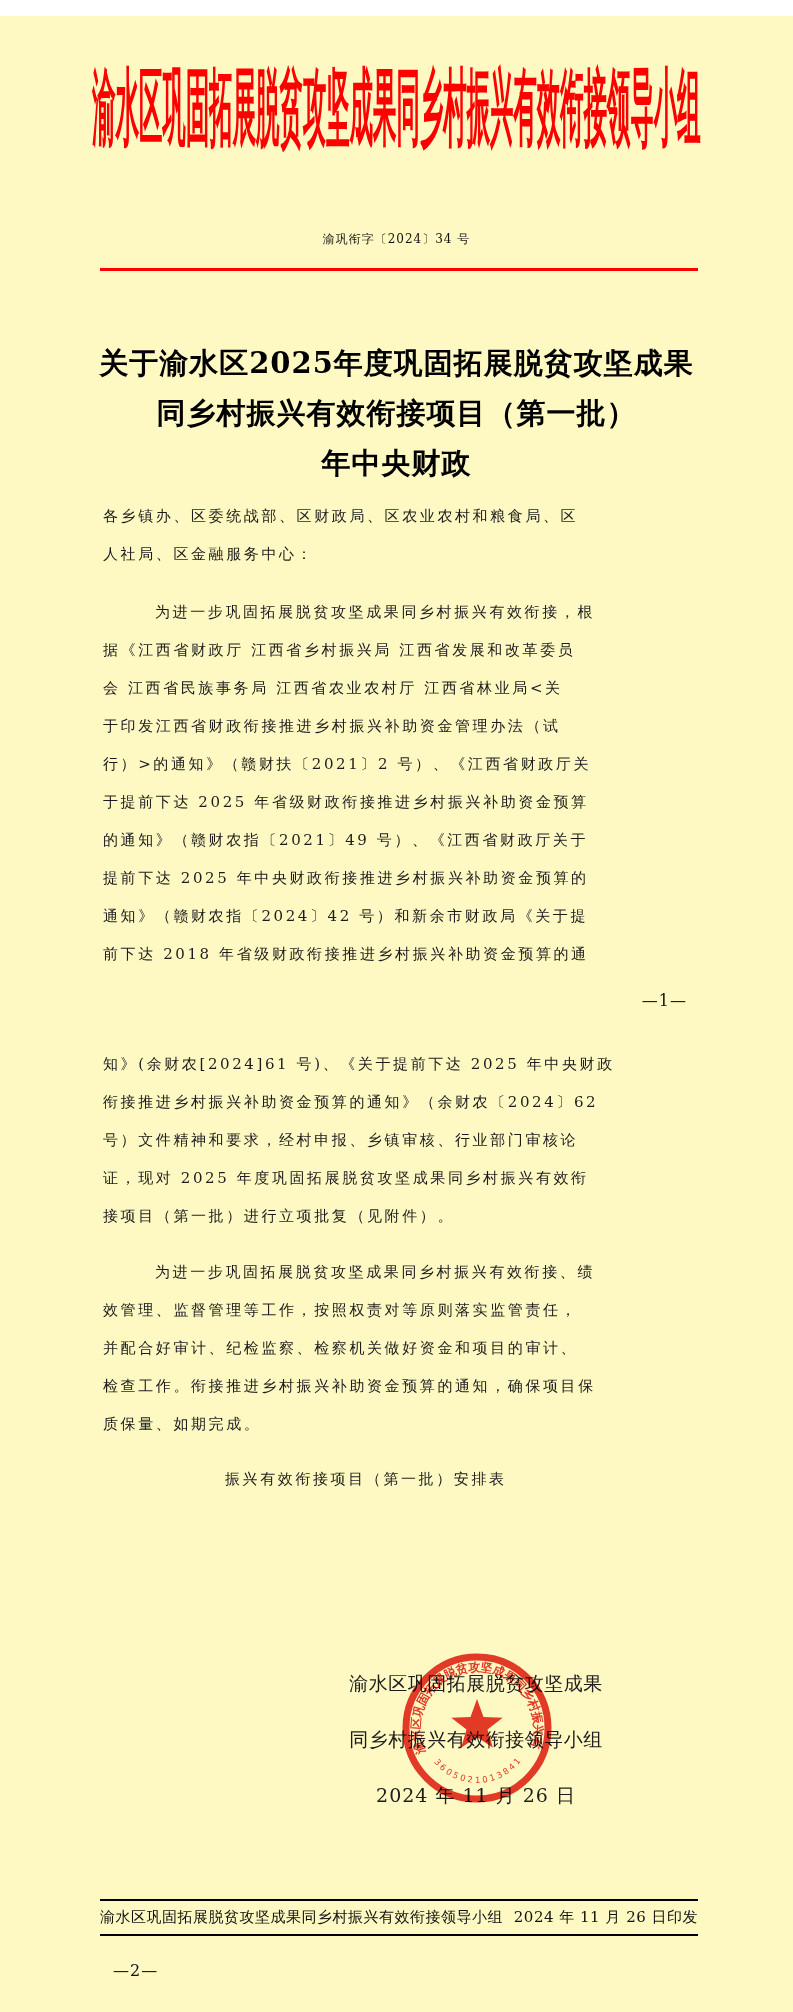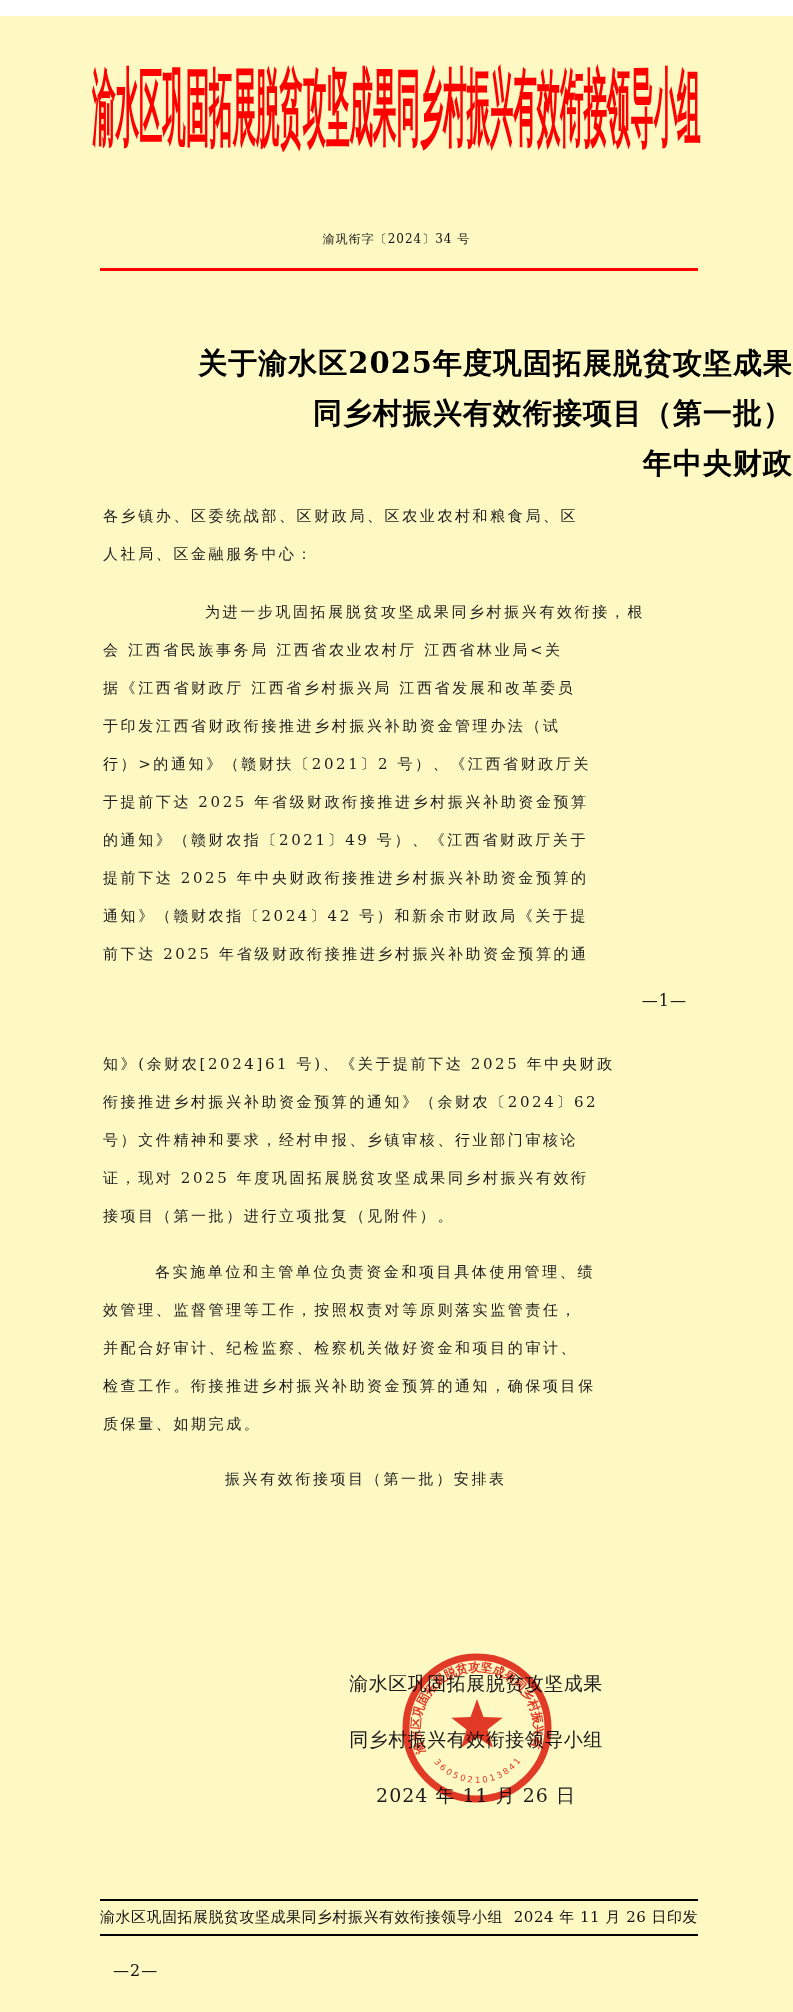--- a/index.html
+++ b/index.html
@@ -28,21 +28,21 @@
     text-align:center;font-size:12px;line-height:26px;
     letter-spacing:1px;color:#111;
   }
   .red-rule{
     position:absolute;top:252px;left:100px;right:95px;height:3px;
     background:var(--accent_red,#fe0000);
   }
   
   .doc-title{
     position:absolute;top:322px;left:0;right:0;
-    text-align:right;font-weight:bold;color:#000;
+    text-align:center;font-weight:bold;color:#000;
   }
   .doc-title .tline{font-size:29px;line-height:50px;letter-spacing:1px;}
   
   .body-text{
     position:absolute;top:481px;left:103px;width:592px;
     font-size:15px;color:#1c1c1c;
   }
   .bline{
     line-height:38px;height:38px;
     letter-spacing:2.6px;
@@ -89,36 +89,36 @@
 
   <div class="doc-title">
     <div class="tline">关于渝水区2025年度巩固拓展脱贫攻坚成果</div>
     <div class="tline">同乡村振兴有效衔接项目（第一批）</div>
     <div class="tline">年中央财政</div>
   </div>
 
   <div class="body-text" id="body-text">
       <div class="bline">各乡镇办、区委统战部、区财政局、区农业农村和粮食局、区</div>
       <div class="bline">人社局、区金融服务中心：</div>
-      <div class="bline" style="margin-top: 20px; text-indent: 52px; text-align: center;">为进一步巩固拓展脱贫攻坚成果同乡村振兴有效衔接，根</div>
+      <div class="bline" style="margin-top: 20px; text-indent: 52px;">为进一步巩固拓展脱贫攻坚成果同乡村振兴有效衔接，根</div>
+      <div class="bline">据《江西省财政厅 江西省乡村振兴局 江西省发展和改革委员</div>
       <div class="bline">会 江西省民族事务局 江西省农业农村厅 江西省林业局&lt;关</div>
-      <div class="bline">据《江西省财政厅 江西省乡村振兴局 江西省发展和改革委员</div>
       <div class="bline">于印发江西省财政衔接推进乡村振兴补助资金管理办法（试</div>
       <div class="bline">行）&gt;的通知》（赣财扶〔2021〕2 号）、《江西省财政厅关</div>
       <div class="bline">于提前下达 2025 年省级财政衔接推进乡村振兴补助资金预算</div>
       <div class="bline">的通知》（赣财农指〔2021〕49 号）、《江西省财政厅关于</div>
       <div class="bline">提前下达 2025 年中央财政衔接推进乡村振兴补助资金预算的</div>
       <div class="bline">通知》（赣财农指〔2024〕42 号）和新余市财政局《关于提</div>
-      <div class="bline">前下达 2025 年省级财政衔接推进乡村振兴补助资金预算的通</div>
+      <div class="bline">前下达 2018 年省级财政衔接推进乡村振兴补助资金预算的通</div>
       <div class="bline" style="margin-top: 72px;">知》(余财农[2024]61 号)、《关于提前下达 2025 年中央财政</div>
       <div class="bline">衔接推进乡村振兴补助资金预算的通知》（余财农〔2024〕62</div>
       <div class="bline">号）文件精神和要求，经村申报、乡镇审核、行业部门审核论</div>
       <div class="bline">证，现对 2025 年度巩固拓展脱贫攻坚成果同乡村振兴有效衔</div>
       <div class="bline">接项目（第一批）进行立项批复（见附件）。</div>
-      <div class="bline" style="margin-top: 18px; text-indent: 52px;">各实施单位和主管单位负责资金和项目具体使用管理、绩</div>
+      <div class="bline" style="margin-top: 18px; text-indent: 52px;">为进一步巩固拓展脱贫攻坚成果同乡村振兴有效衔接、绩</div>
       <div class="bline">效管理、监督管理等工作，按照权责对等原则落实监管责任，</div>
       <div class="bline">并配合好审计、纪检监察、检察机关做好资金和项目的审计、</div>
       <div class="bline">检查工作。衔接推进乡村振兴补助资金预算的通知，确保项目保</div>
       <div class="bline">质保量、如期完成。</div>
       <div class="bline" style="margin-top: 17px; text-indent: 122px;">振兴有效衔接项目（第一批）安排表</div>
     </div>
 
   <div class="pagenum pagenum-1">—1—</div>
   <div class="pagenum pagenum-2">—2—</div>
 

